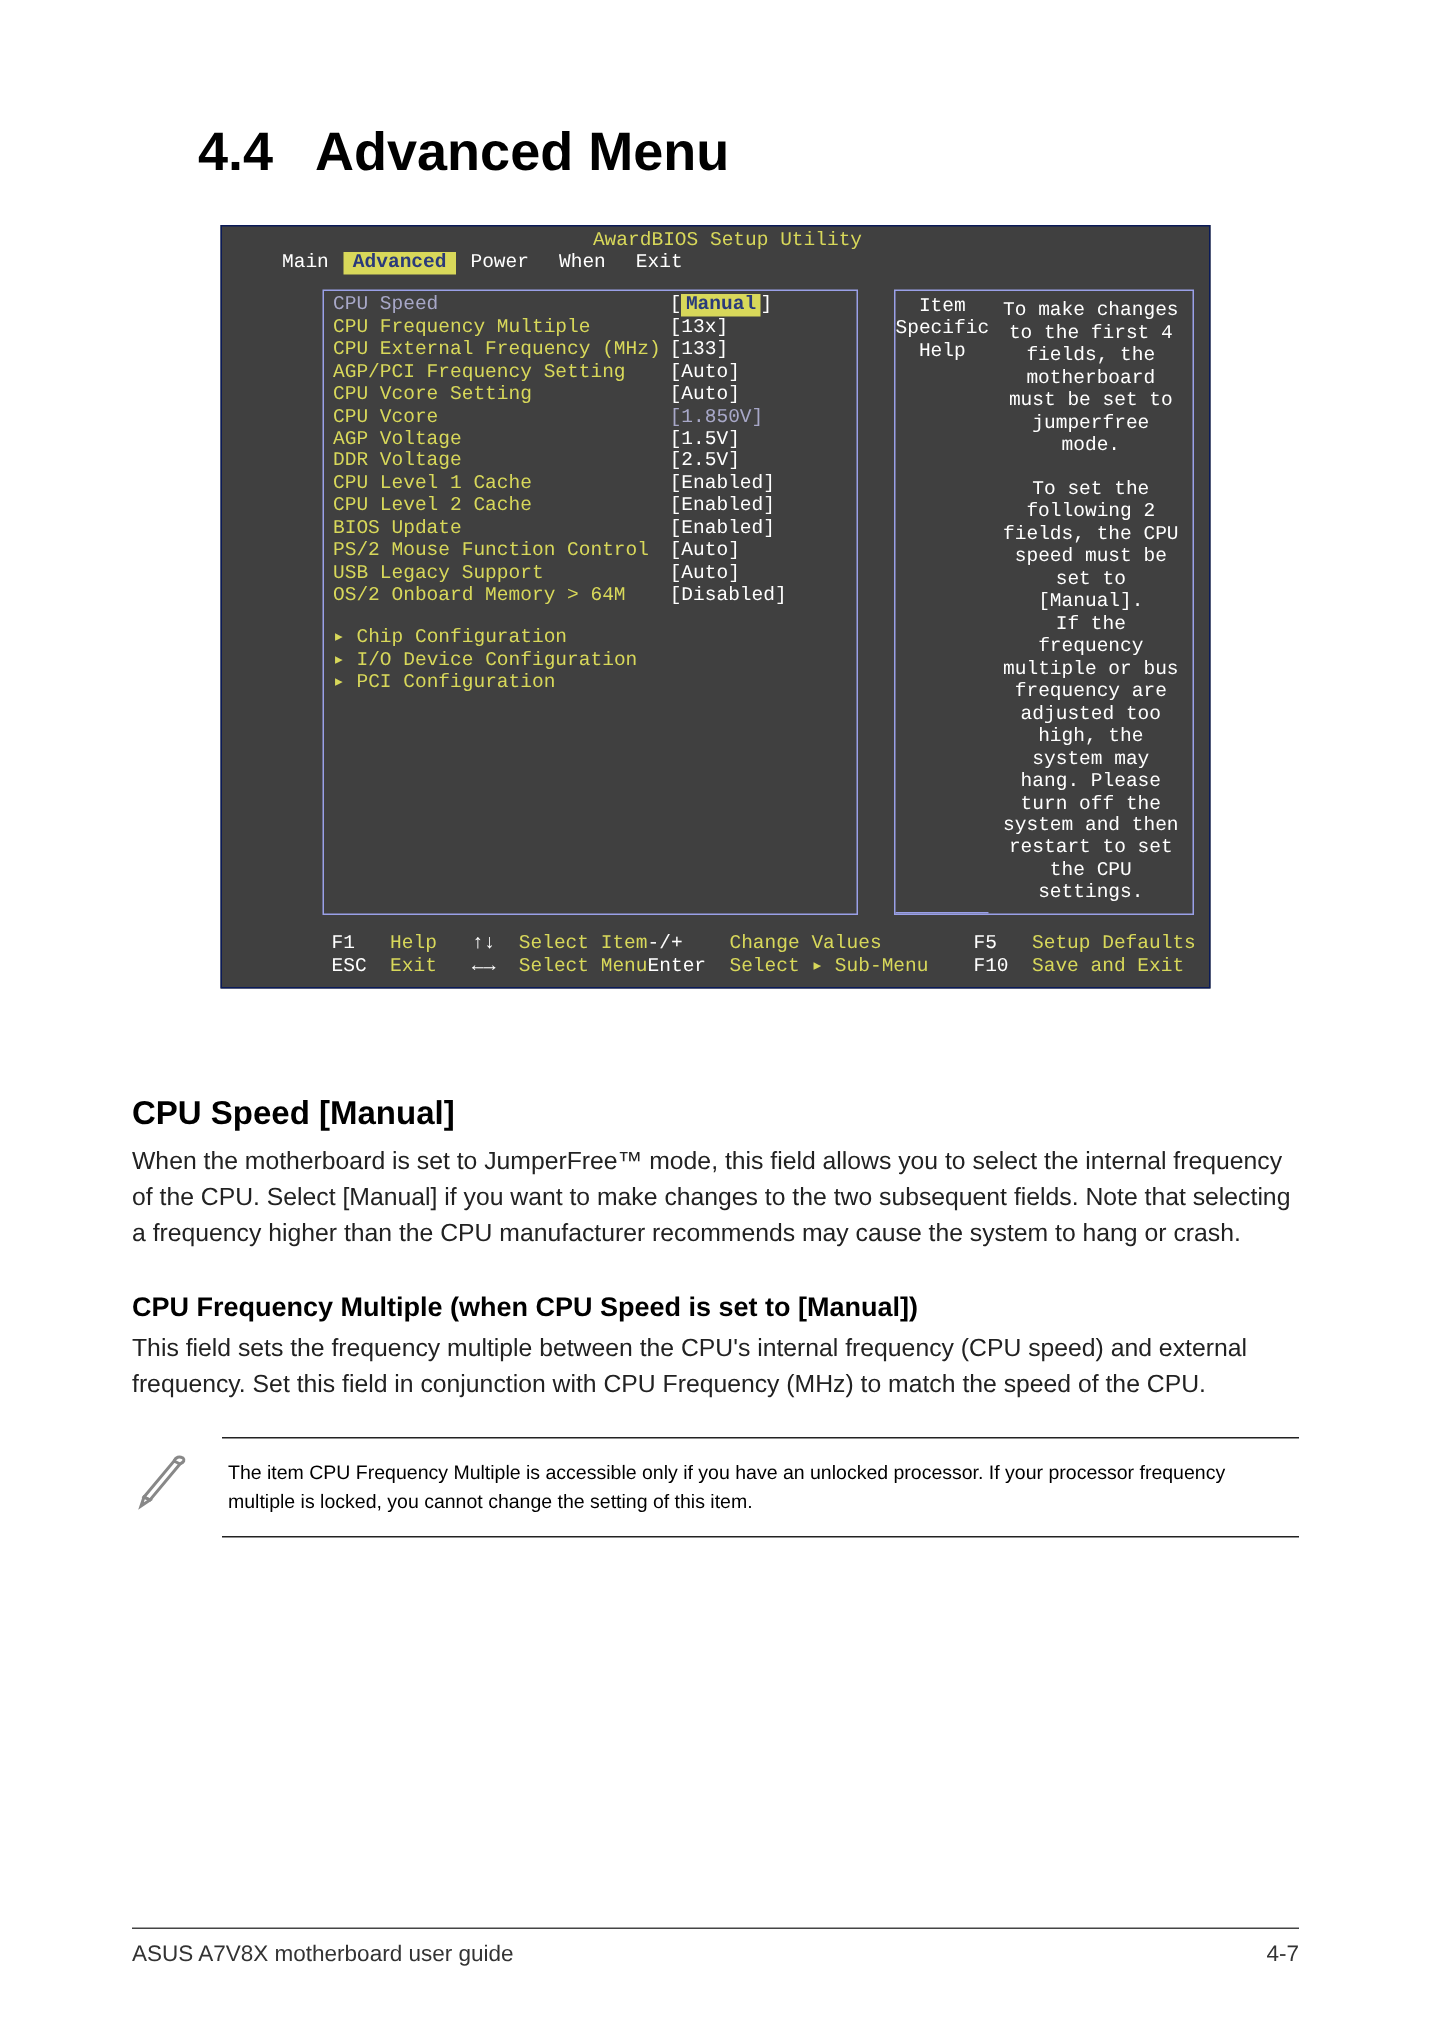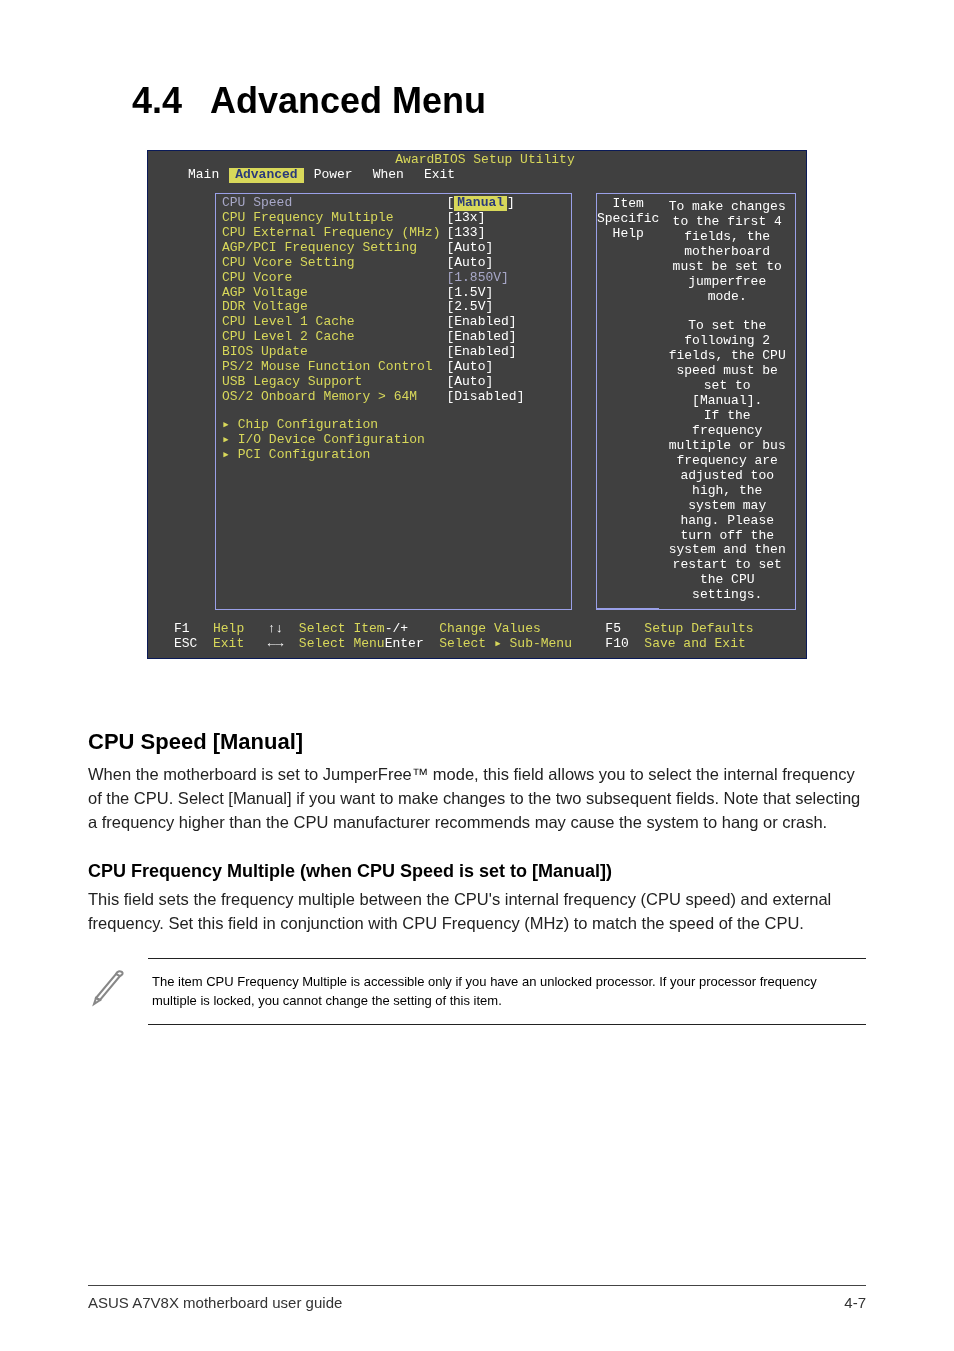--- a/index.html
+++ b/index.html
@@ -91,20 +91,21 @@
     font-weight: bold;
     padding: 0 3px;
     display: inline-block;
   }
   .spacer { height: 13px; }
 
   .bios-footer {
     display: flex;
     padding: 2px 10px 6px 10px;
     font-size: 13px;
+    margin-left: 47px;
   }
   .foot-col { flex: 1; }
   .foot-col.right { text-align: left; padding-left: 30px; }
   .ft-key { color: #fff; }
 
   
   .desc {
     font-size: 16.5px;
     line-height: 1.45;
     margin: 24px 0 0 0;

